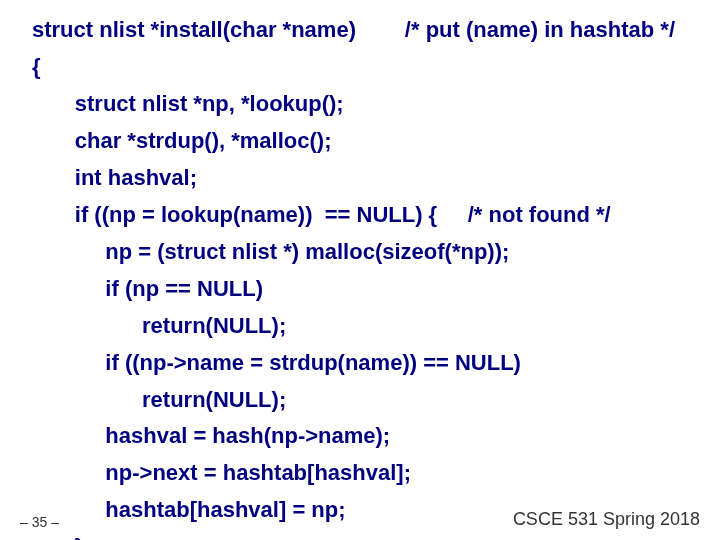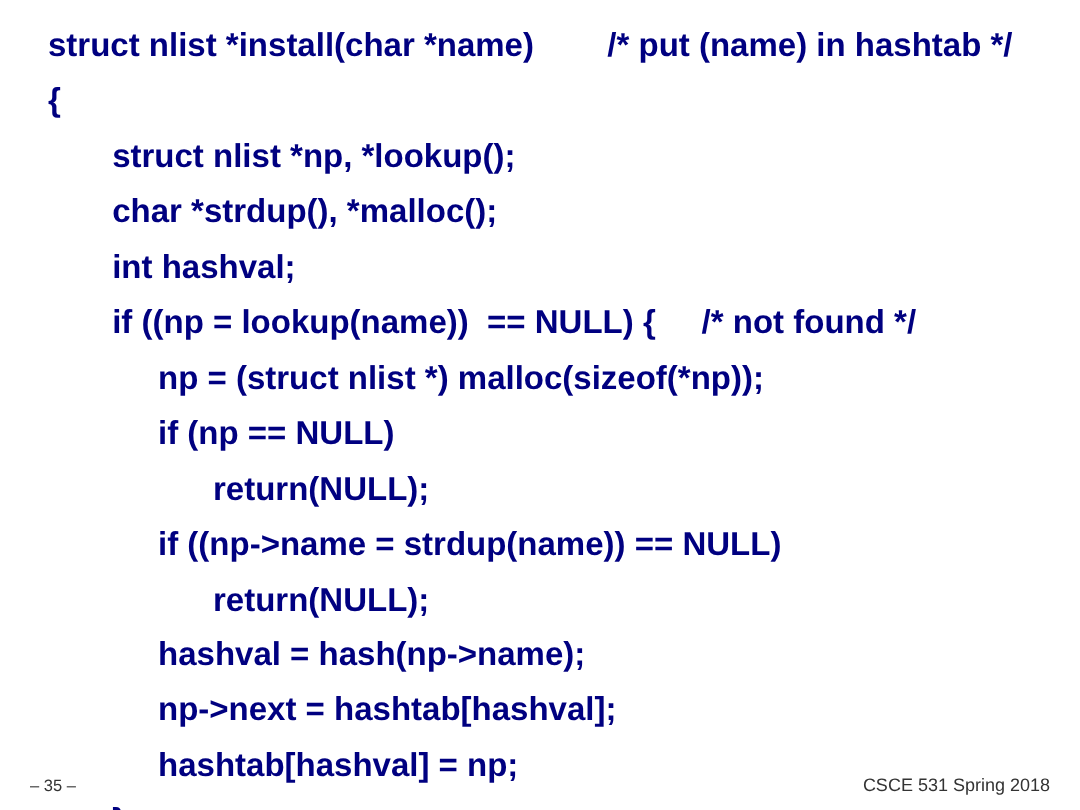--- a/index.html
+++ b/index.html
@@ -19,28 +19,28 @@
     font-weight: bold;
     color: #000080;
     font-size: 22px;
     line-height: 1.68;
     white-space: pre;
   }
   .footer-left {
     position: absolute;
     bottom: 10px;
     left: 20px;
-    font-size: 11px;
+    font-size: 14px;
     color: #333333;
   }
   .footer-right {
     position: absolute;
     bottom: 10px;
     right: 20px;
-    font-size: 12px;
+    font-size: 18px;
     color: #333333;
   }
 </style>
 </head>
 <body>
 
 <div class="code-block"><span>struct nlist *install(char *name)        /* put (name) in hashtab */</span>
 <span>{</span>
 <span>       struct nlist *np, *lookup();</span>
 <span>       char *strdup(), *malloc();</span>

